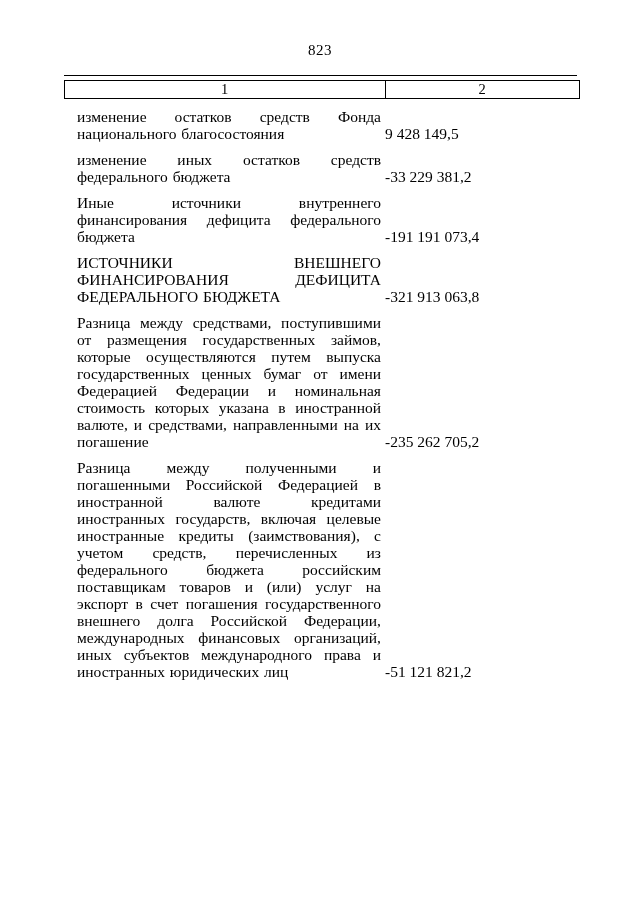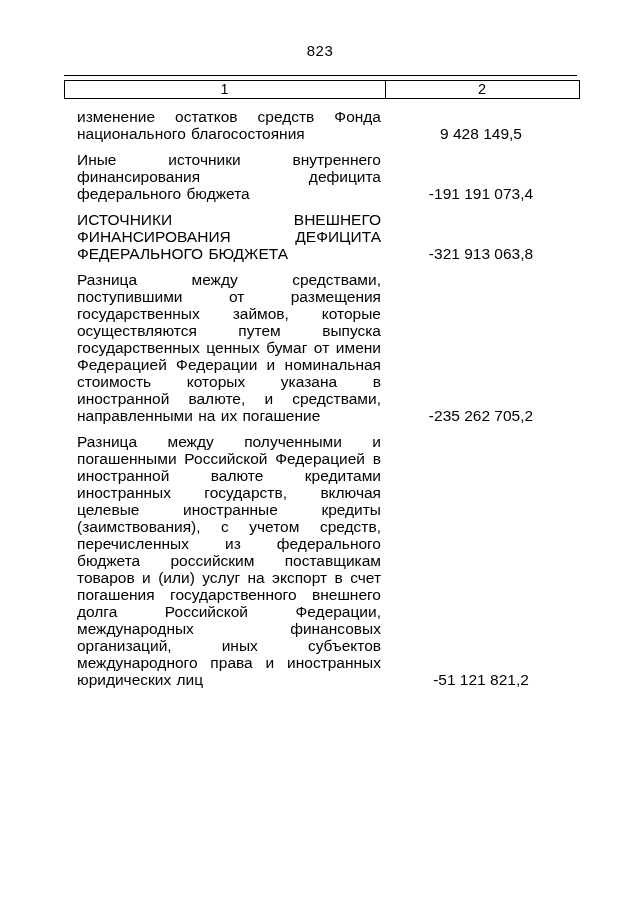--- a/index.html
+++ b/index.html
@@ -1,21 +1,21 @@
 <!DOCTYPE html>
 <html><head>
 <meta charset="utf-8">
 <style>
   html, body { margin: 0; padding: 0; background: #ffffff; }
   .sheet {
     width: 640px;
     height: 790px;
     background: #ffffff;
     color: #000000;
-    font-family: Liberation Sans, sans-serif;
+    font-family: Liberation Serif, serif;
     position: relative;
     overflow: hidden;
     box-sizing: border-box;
   }
   .page-number {
     text-align: center;
     padding-top: 42px;
     font-size: 15px;
     letter-spacing: 0.5px;
   }
@@ -50,21 +50,21 @@
     padding: 9px 0 0 0;
   }
   td.txt {
     text-align: justify;
     padding-left: 13px;
     padding-right: 4px;
     word-spacing: 1px;
     margin-top: 19px;
   }
   td.amt {
-    text-align: center;
+    text-align: left;
     white-space: nowrap;
     padding-right: 2px;
     margin-top: 44px;
   }
 </style>
 </head>
 <body>
 
 <div class="sheet">
 
@@ -81,20 +81,24 @@
           <th class="col-amt">2</th>
         </tr>
       </thead>
       <tbody>
 
         <tr>
           <td class="txt">изменение остатков средств Фонда национального благосостояния</td>
           <td class="amt">9 428 149,5</td>
         </tr>
 
+        <tr>
+          <td class="txt">изменение иных остатков средств федерального бюджета</td>
+          <td class="amt">-33 229 381,2</td>
+        </tr>
 
         <tr>
           <td class="txt">Иные источники внутреннего финансирования дефицита федерального бюджета</td>
           <td class="amt">-191 191 073,4</td>
         </tr>
 
         <tr>
           <td class="txt">ИСТОЧНИКИ ВНЕШНЕГО ФИНАНСИРОВАНИЯ ДЕФИЦИТА ФЕДЕРАЛЬНОГО БЮДЖЕТА</td>
           <td class="amt">-321 913 063,8</td>
         </tr>

